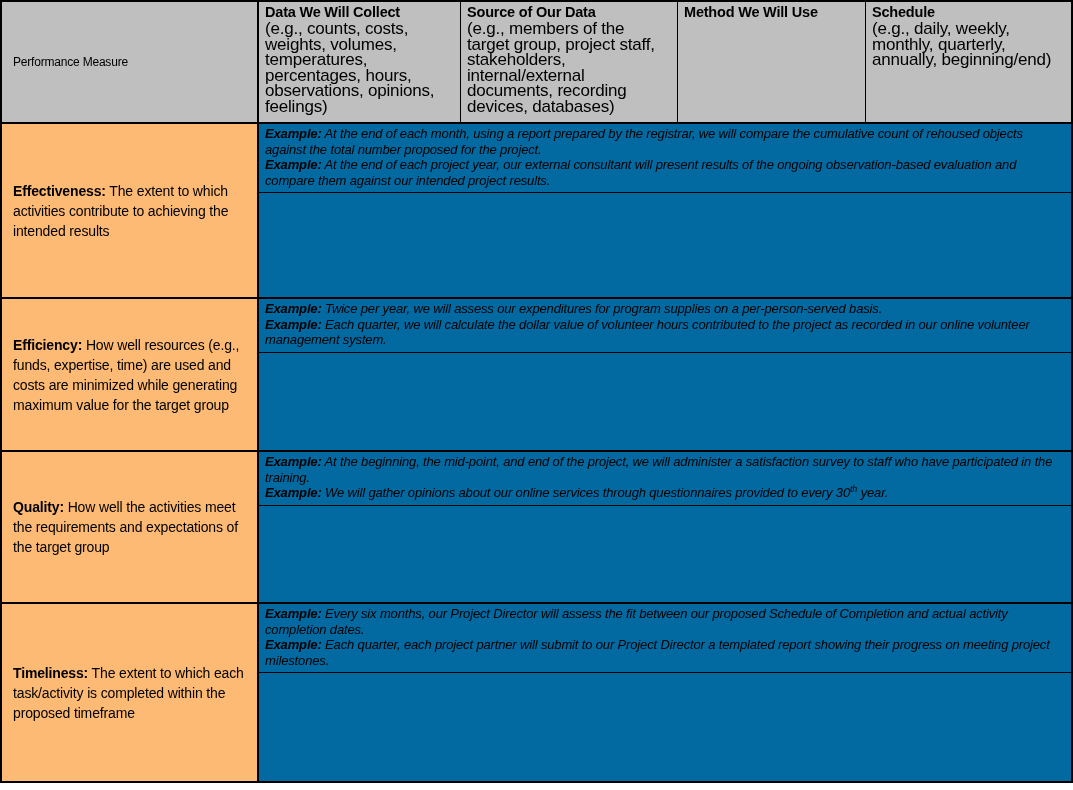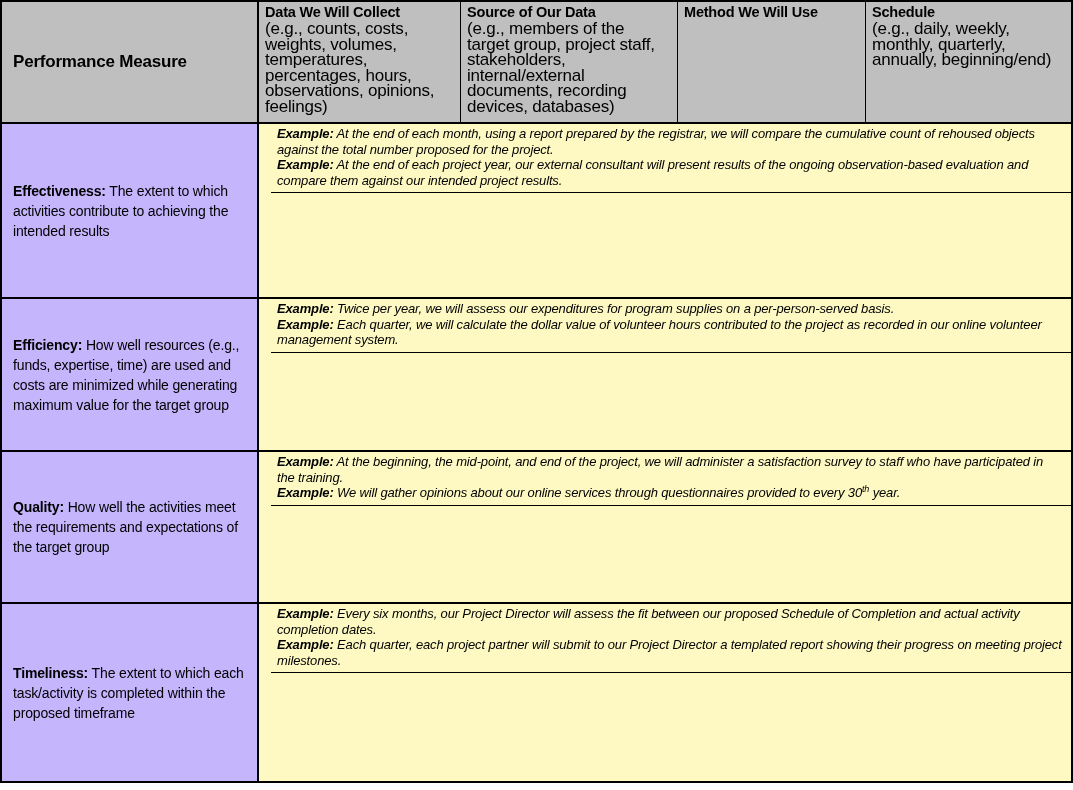--- a/index.html
+++ b/index.html
@@ -27,22 +27,22 @@
   }
   .col1 {
     width: 257px;
     flex: none;
     border-right: 2px solid #000;
   }
   .hdr-left {
     display: flex;
     align-items: center;
     padding: 0 8px 0 11px;
-    font-weight: bold;
-    font-size: 17px;
+    font-weight: normal;
+    font-size: 12px;
     letter-spacing: -0.2px;
   }
   .hdr-col {
     padding: 2px 6px 2px 6px;
     border-right: 1px solid #000;
   }
   .hdr-col.c2 { width: 202px; flex: none; }
   .hdr-col.c3 { width: 217px; flex: none; }
   .hdr-col.c4 { width: 188px; flex: none; }
   .hdr-col.c5 { flex: 1; border-right: none; }
@@ -62,36 +62,35 @@
   .brow {
     display: flex;
     border-bottom: 2px solid #000;
     flex: none;
   }
   .brow.r1 { height: 175px; }
   .brow.r2 { height: 153px; }
   .brow.r3 { height: 152px; }
   .brow.r4 { flex: 1; border-bottom: none; }
   .rlabel {
-    background: #c4b5fd;
+    background: #fdba74;
     display: flex;
     align-items: center;
     padding: 0 8px 0 11px;
     font-size: 14px;
     line-height: 20px;
     letter-spacing: -0.15px;
   }
   .rlabel b { font-weight: bold; }
   .rright {
     flex: 1;
     display: flex;
     flex-direction: column;
-    background: #fef9c3;
+    background: #0369a1;
     min-width: 0;
-    padding-left: 12px;
   }
   .examples {
     border-bottom: 1px solid #000;
     padding: 2px 8px 4px 6px;
     font-style: italic;
     font-size: 13px;
     line-height: 15.5px;
     letter-spacing: -0.15px;
   }
   .example b { font-weight: bold; font-style: italic; }

